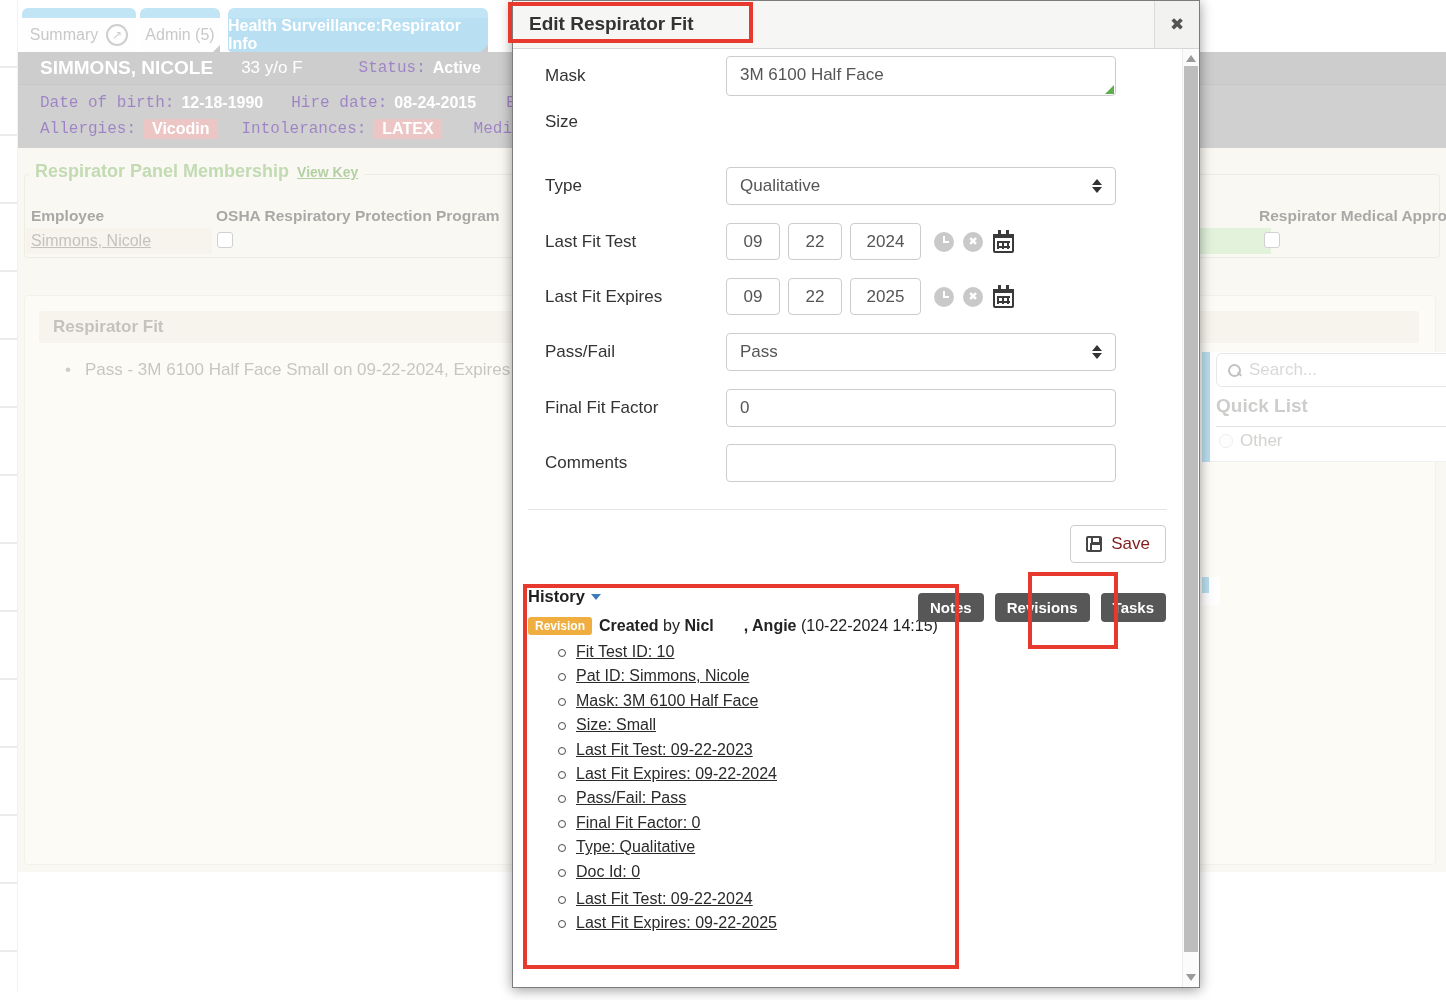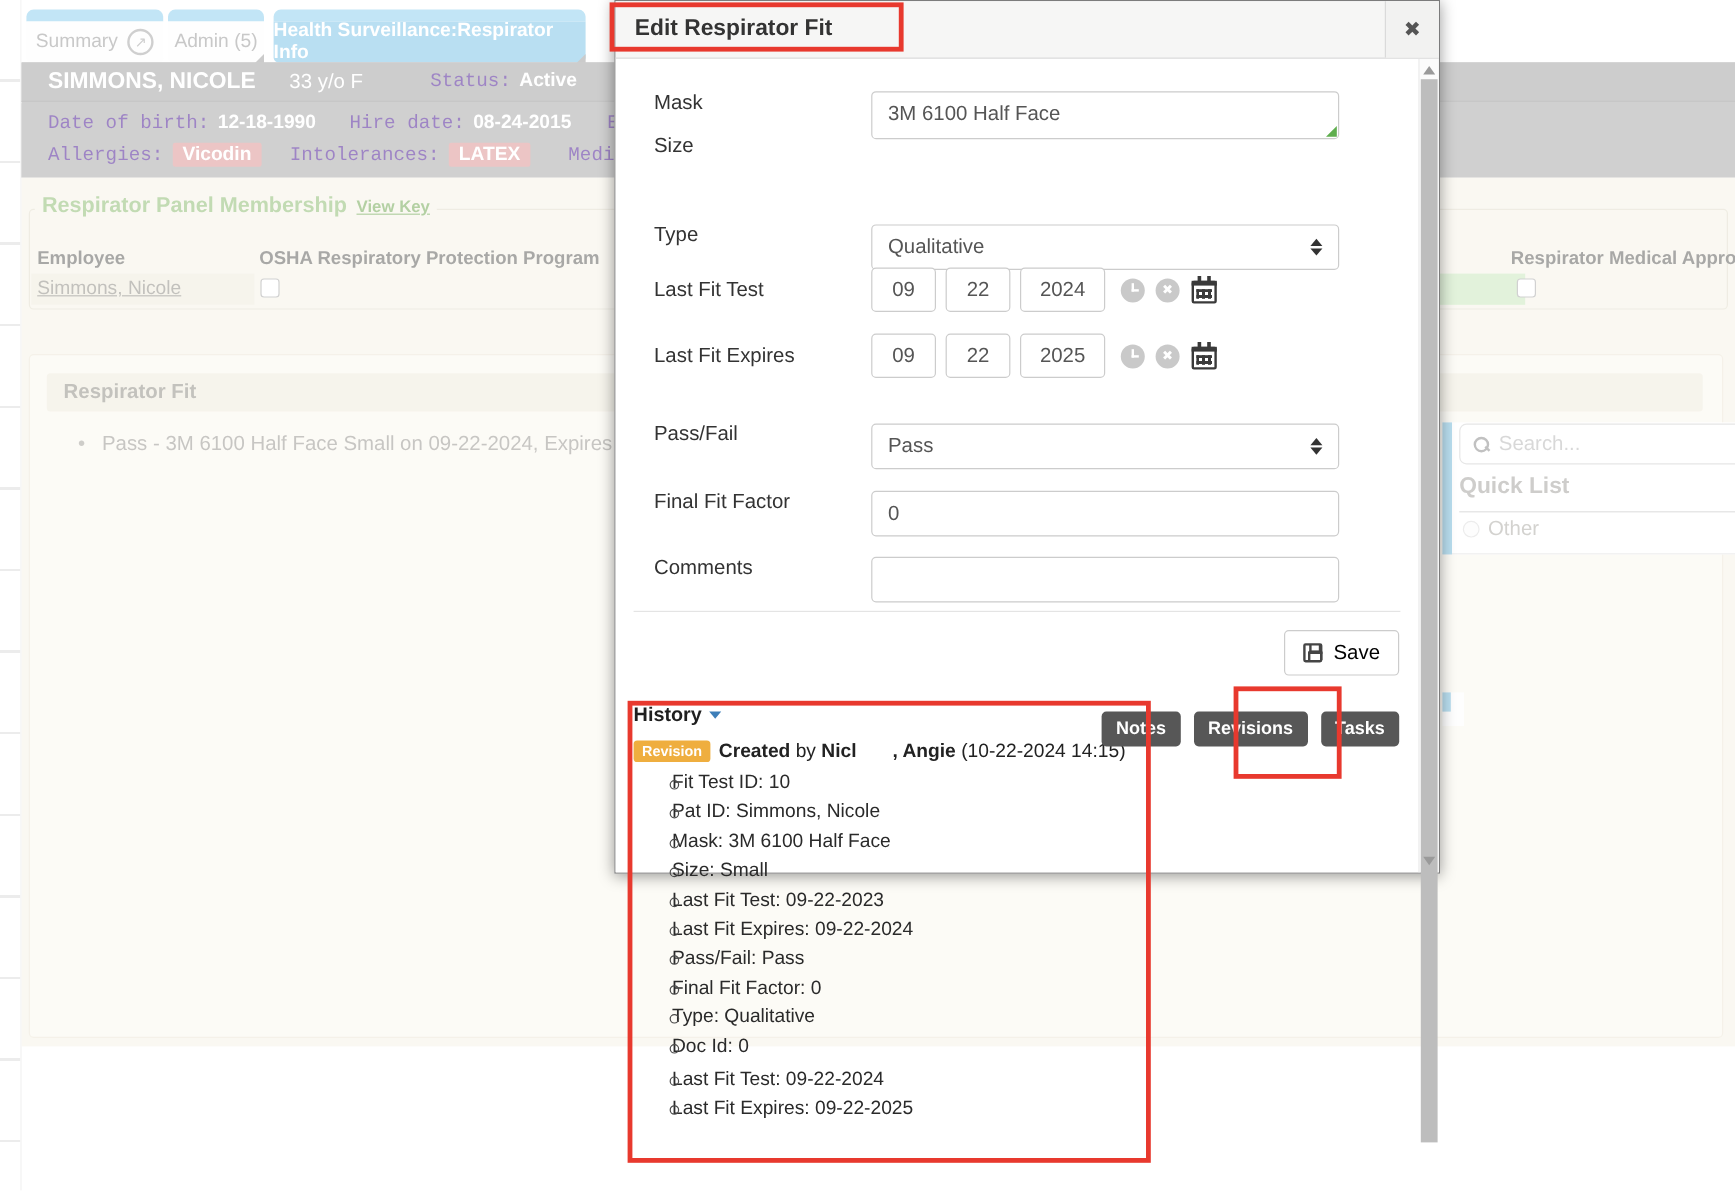--- a/index.html
+++ b/index.html
@@ -66,62 +66,62 @@
   .ql-title{position:absolute;left:14px;top:43px;font-size:19px;font-weight:bold;color:#a5a39f;}
   .ql-div{position:absolute;left:14px;top:74px;right:0;height:1px;background:#c9c9c9;}
   .radio{position:absolute;left:17px;top:82px;width:14px;height:14px;border:1px solid #dcdcdc;border-radius:50%;background:#fcfcfc;}
   .ql-item{position:absolute;left:38px;top:79px;font-size:17px;color:#aeaca6;}
   .mini-panel{position:absolute;left:1202px;top:577px;width:18px;height:28px;background:#fdfdfd;}
   .mini-panel .bar{position:absolute;left:0;top:0;width:7px;height:16px;background:#7ec2e2;}
   
   .fade{position:absolute;left:0;top:0;width:1446px;height:1000px;background:rgba(255,255,255,0.46);}
 
   
-  .modal{position:absolute;left:512px;top:0;width:688px;height:728px;background:#fff;border:1px solid #7c7c7c;box-shadow:0 2px 12px rgba(0,0,0,0.4);}
+  .modal{position:absolute;left:512px;top:0;width:688px;height:988px;background:#fff;border:1px solid #7c7c7c;box-shadow:0 2px 12px rgba(0,0,0,0.4);}
   .m-head{position:absolute;left:0;top:0;right:0;height:48px;background:#f6f6f5;border-bottom:1px solid #d6d6d6;}
   .m-title{position:absolute;left:16px;top:12px;font-size:19px;font-weight:bold;color:#333;}
   .m-close{position:absolute;right:0;top:0;width:45px;height:47px;border-left:1px solid #dadada;background:#f2f2f1;color:#555;font-size:17px;font-weight:bold;display:flex;align-items:center;justify-content:center;cursor:pointer;}
   .m-body{position:absolute;left:0;top:48px;right:17px;bottom:0;background:#fff;}
   .frow{position:absolute;left:0;right:0;display:flex;align-items:center;}
   .flabel{width:213px;padding-left:32px;font-size:17px;color:#333;}
-  .fctl{position:relative;width:390px;height:38px;border:1px solid #ccc;border-radius:4px;background:#fff;display:flex;align-items:center;padding-left:13px;font-size:17px;color:#555;margin-top:20px;}
+  .fctl{position:relative;width:390px;height:38px;border:1px solid #ccc;border-radius:4px;background:#fff;display:flex;align-items:center;padding-left:13px;font-size:17px;color:#555;}
   .fctl.tall{height:40px;align-items:flex-start;padding-top:8px;}
   .resize-tri{position:absolute;right:1px;bottom:1px;width:0;height:0;border-left:9px solid transparent;border-bottom:9px solid #5fae4e;}
   .updown{position:absolute;right:13px;top:50%;transform:translateY(-50%);display:flex;flex-direction:column;gap:2px;}
   .updown i{display:block;width:0;height:0;border-left:5px solid transparent;border-right:5px solid transparent;}
   .updown .up{border-bottom:6px solid #333;}
   .updown .dn{border-top:6px solid #333;}
   .dpart{height:37px;border:1px solid #ccc;border-radius:4px;background:#fff;text-align:center;font-size:17px;color:#555;font-family:inherit;outline:none;}
   .dmon,.dday{width:54px;}
   .dyr{width:71px;}
   .dgap{width:8px;}
   .icon-clock{position:relative;width:20px;height:20px;border-radius:50%;background:#c9c9c9;margin-left:13px;}
   .icon-clock::before{content:"";position:absolute;left:9px;top:4px;width:2px;height:7px;background:#fff;}
   .icon-clock::after{content:"";position:absolute;left:9px;top:9px;width:6px;height:2px;background:#fff;}
   .icon-x{width:20px;height:20px;border-radius:50%;background:#c9c9c9;color:#fff;font-size:11px;font-weight:bold;display:flex;align-items:center;justify-content:center;margin-left:9px;}
   .icon-cal{position:relative;width:21px;height:19px;border:2px solid #3a3a3a;border-radius:2px;background:#fff;margin-left:10px;margin-top:3px;}
   .icon-cal::before{content:"";position:absolute;left:-2px;top:-2px;right:-2px;height:4px;background:#3a3a3a;}
   .icon-cal::after{content:"";position:absolute;left:2px;top:5px;width:13px;height:8px;
     background-image:repeating-linear-gradient(to right,#3a3a3a 0 2px,transparent 2px 5px),repeating-linear-gradient(to bottom,#3a3a3a 0 2px,transparent 2px 5px);}
   .ring{position:absolute;top:-6px;width:3px;height:5px;background:#3a3a3a;}
   .hr{position:absolute;left:15px;right:15px;top:460px;height:1px;background:#e4e4e4;}
-  .save-btn{position:absolute;right:16px;top:476px;height:38px;padding:0 15px;border:1px solid #ccc;border-radius:4px;background:#fff;display:flex;align-items:center;gap:9px;font-size:17px;color:#000000;cursor:pointer;}
+  .save-btn{position:absolute;right:16px;top:476px;height:38px;padding:0 15px;border:1px solid #ccc;border-radius:4px;background:#fff;display:flex;align-items:center;gap:9px;font-size:17px;color:#7f1d1d;cursor:pointer;}
   .floppy{position:relative;width:16px;height:16px;border:2px solid #454545;border-radius:2px;}
   .floppy::before{content:"";position:absolute;left:3px;top:-1px;width:6px;height:5px;border:2px solid #454545;border-top:none;}
   .floppy::after{content:"";position:absolute;left:2px;bottom:0;width:8px;height:5px;border:2px solid #454545;border-bottom:none;}
   
   .history{position:absolute;left:15px;top:538px;width:424px;font-size:16px;color:#222;}
   .h-title{font-size:16.5px;font-weight:bold;color:#1f1f1f;}
   .h-caret{display:inline-block;margin-left:6px;width:0;height:0;border-left:5px solid transparent;border-right:5px solid transparent;border-top:6px solid #3d7eb8;vertical-align:2px;}
   .rev-head{margin-top:9px;line-height:22px;}
   .rev-badge{background:var(--revision-badge-orange);color:#fff;font-size:12px;font-weight:bold;padding:2px 7px;border-radius:3px;margin-right:7px;vertical-align:1px;}
   .b{font-weight:bold;}
   .name-gap{display:inline-block;width:30px;}
   .rev-items{list-style:none;margin:3px 0 2px 0;}
-  .rev-items li{position:relative;padding-left:32px;line-height:24.4px;color:#2a2a2a;}
+  .rev-items li{position:relative;padding-left:48px;line-height:24.4px;color:#2a2a2a;text-decoration:underline;}
   .rev-items li::before{content:"";position:absolute;left:30px;top:9px;width:6px;height:6px;border:1.5px solid #4a4a4a;border-radius:50%;}
   .side-btns{position:absolute;right:16px;top:544px;display:flex;gap:11px;}
   .side-btn{background:var(--side-button-gray);color:#fff;font-size:15px;font-weight:bold;padding:6px 12px;border-radius:4px;border:none;cursor:pointer;font-family:inherit;}
   
   .m-scroll{position:absolute;right:0;top:48px;bottom:0;width:17px;background:#fbfbfb;border-left:1px solid #ececec;}
   .m-scroll .arr{position:absolute;left:3px;width:0;height:0;border-left:5px solid transparent;border-right:5px solid transparent;}
   .m-scroll .a-up{top:6px;border-bottom:7px solid #9a9a9a;}
   .m-scroll .a-dn{bottom:6px;border-top:7px solid #9a9a9a;}
   .m-thumb{position:absolute;left:1px;top:17px;width:14px;height:886px;background:#bdbdbd;}
 

